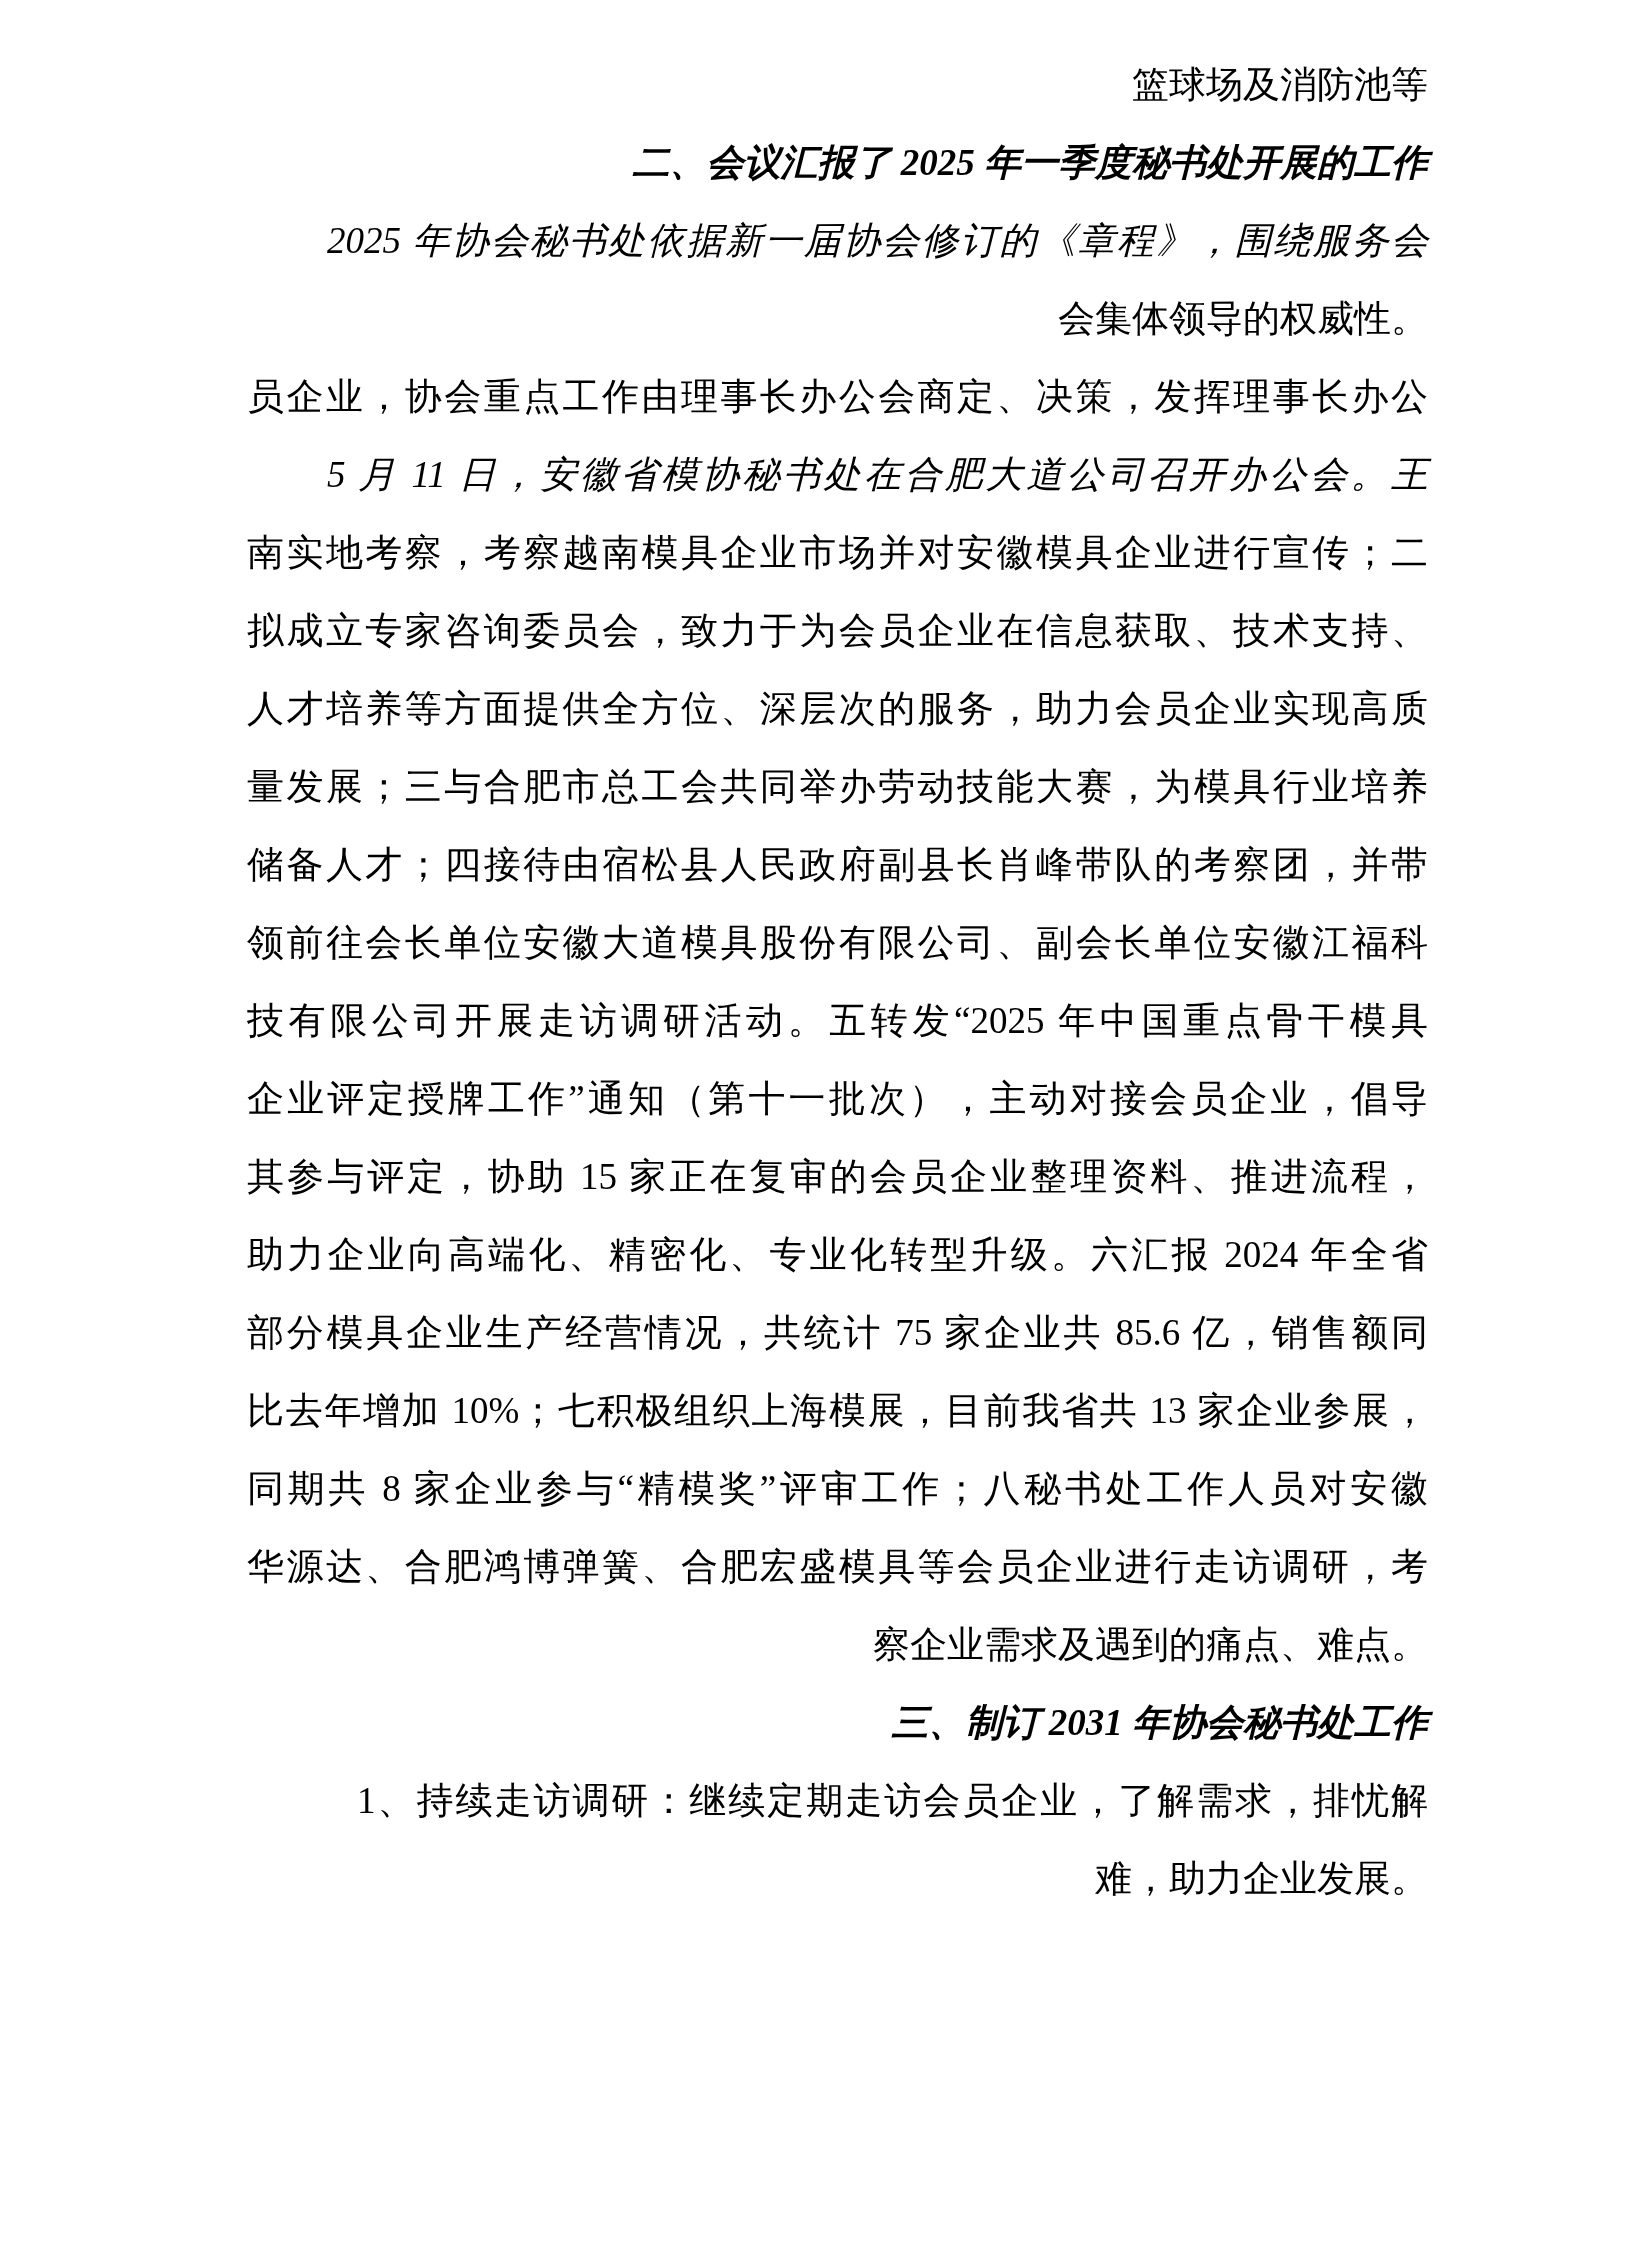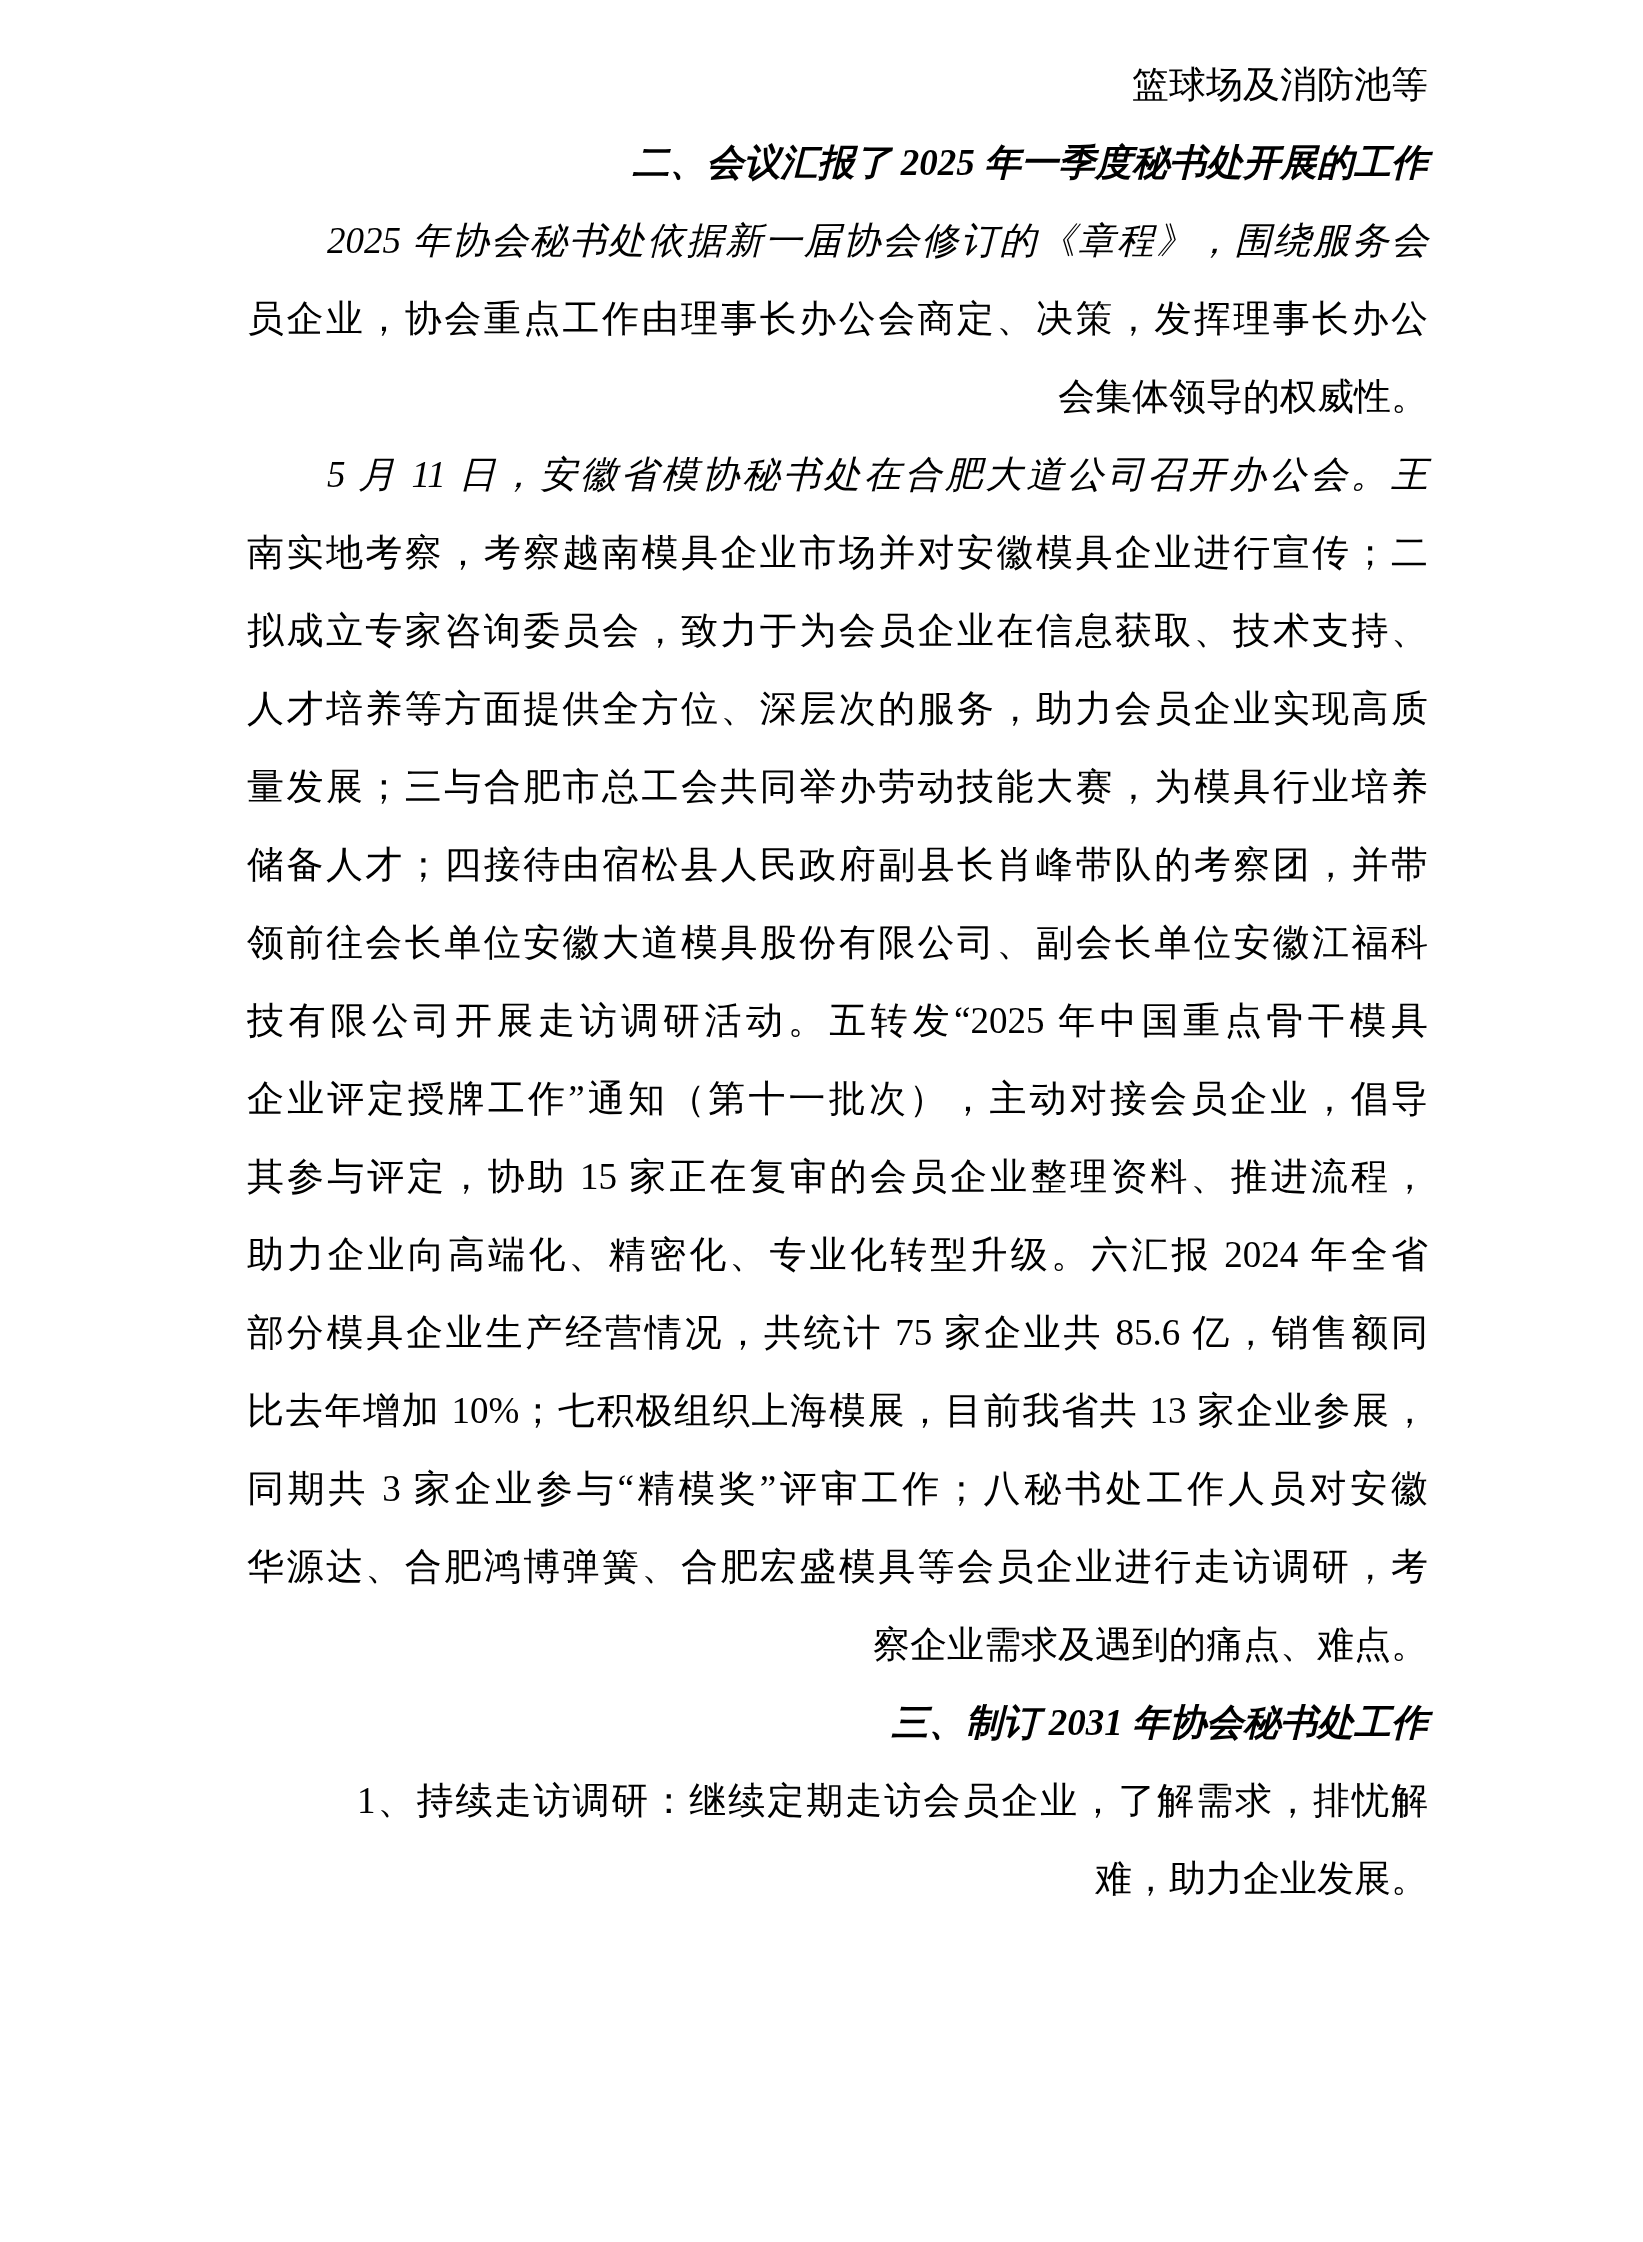--- a/index.html
+++ b/index.html
@@ -52,37 +52,37 @@
 <body>
 
 <div class="page">
   <div class="content">
 
     <div class="line">篮球场及消防池等</div>
 
     <div class="line heading indent">二、会议汇报了 2025 年一季度秘书处开展的工作</div>
 
     <div class="line indent fill">2025 年协会秘书处依据新一届协会修订的《章程》，围绕服务会</div>
+    <div class="line">会集体领导的权威性。</div>
     <div class="line fill">员企业，协会重点工作由理事长办公会商定、决策，发挥理事长办公</div>
-    <div class="line">会集体领导的权威性。</div>
 
     <div class="line indent fill">5 月 11 日，安徽省模协秘书处在合肥大道公司召开办公会。王</div>
     <div class="line fill">南实地考察，考察越南模具企业市场并对安徽模具企业进行宣传；二</div>
     <div class="line fill">拟成立专家咨询委员会，致力于为会员企业在信息获取、技术支持、</div>
     <div class="line fill">人才培养等方面提供全方位、深层次的服务，助力会员企业实现高质</div>
     <div class="line fill">量发展；三与合肥市总工会共同举办劳动技能大赛，为模具行业培养</div>
     <div class="line fill">储备人才；四接待由宿松县人民政府副县长肖峰带队的考察团，并带</div>
     <div class="line fill">领前往会长单位安徽大道模具股份有限公司、副会长单位安徽江福科</div>
     <div class="line fill">技有限公司开展走访调研活动。五转发“2025 年中国重点骨干模具</div>
     <div class="line fill">企业评定授牌工作”通知（第十一批次），主动对接会员企业，倡导</div>
     <div class="line fill">其参与评定，协助 15 家正在复审的会员企业整理资料、推进流程，</div>
     <div class="line fill">助力企业向高端化、精密化、专业化转型升级。六汇报 2024 年全省</div>
     <div class="line fill">部分模具企业生产经营情况，共统计 75 家企业共 85.6 亿，销售额同</div>
     <div class="line fill">比去年增加 10%；七积极组织上海模展，目前我省共 13 家企业参展，</div>
-    <div class="line fill">同期共 3 家企业参与“精模奖”评审工作；八秘书处工作人员对安徽</div>
+    <div class="line fill">同期共 8 家企业参与“精模奖”评审工作；八秘书处工作人员对安徽</div>
     <div class="line fill">华源达、合肥鸿博弹簧、合肥宏盛模具等会员企业进行走访调研，考</div>
     <div class="line">察企业需求及遇到的痛点、难点。</div>
 
     <div class="line heading indent">三、制订 2031 年协会秘书处工作</div>
 
     <div class="line indent-num fill">1、持续走访调研：继续定期走访会员企业，了解需求，排忧解</div>
     <div class="line">难，助力企业发展。</div>
 
   </div>
 </div>

